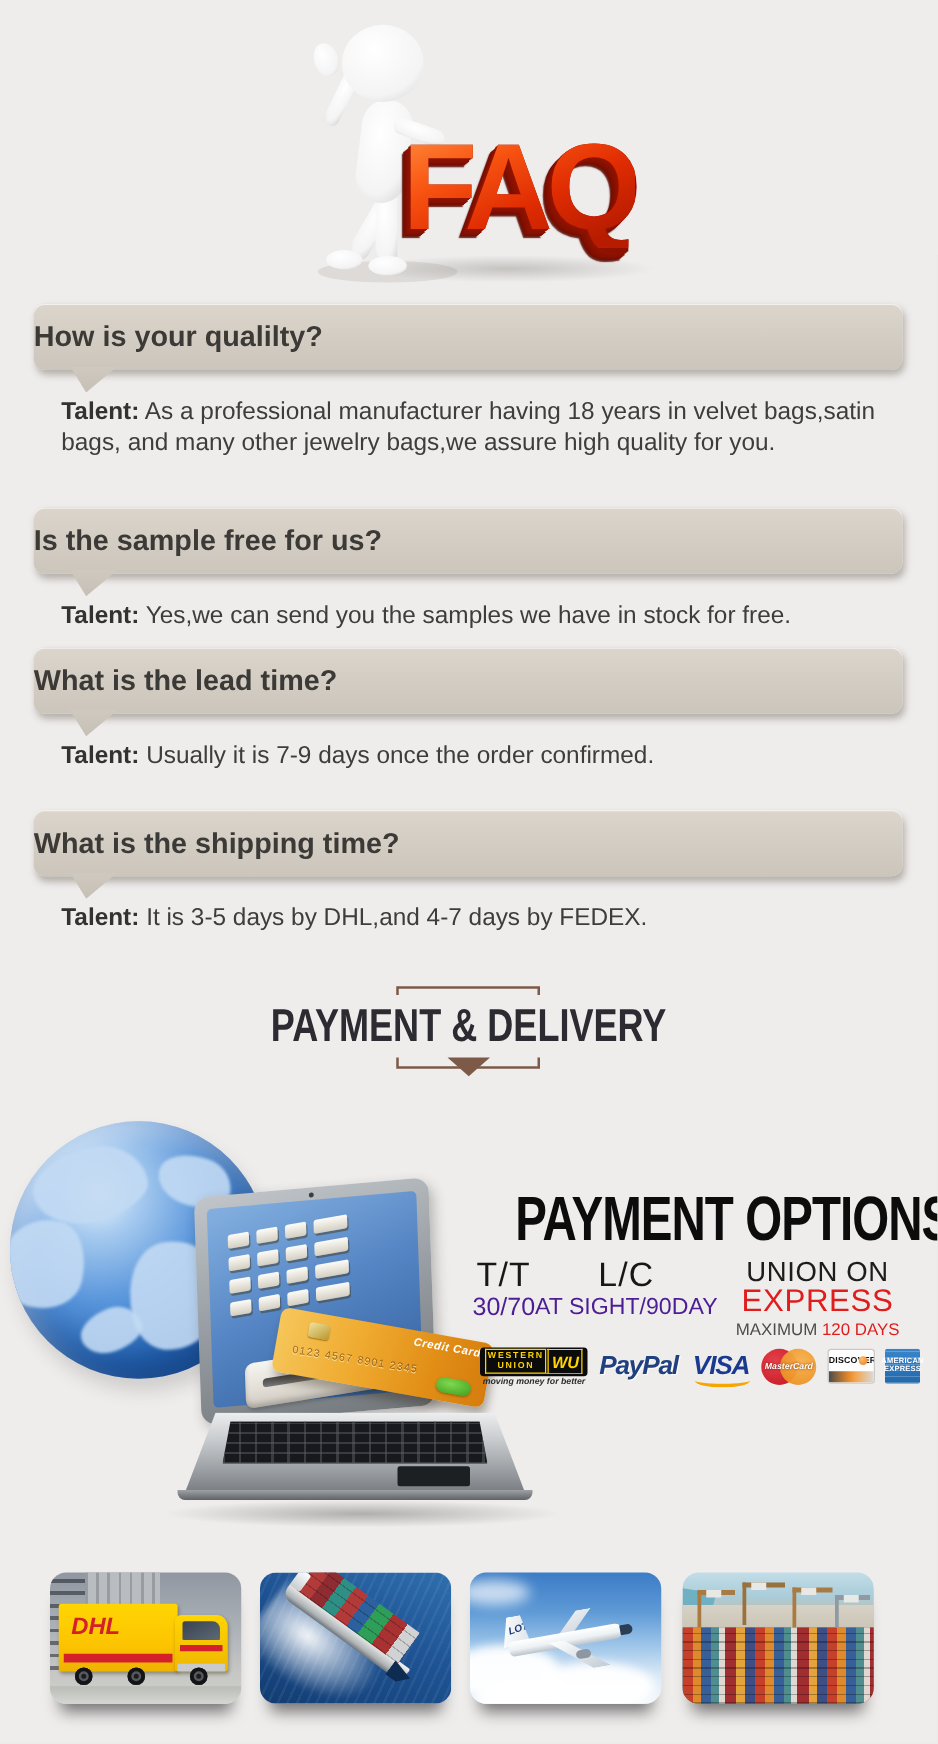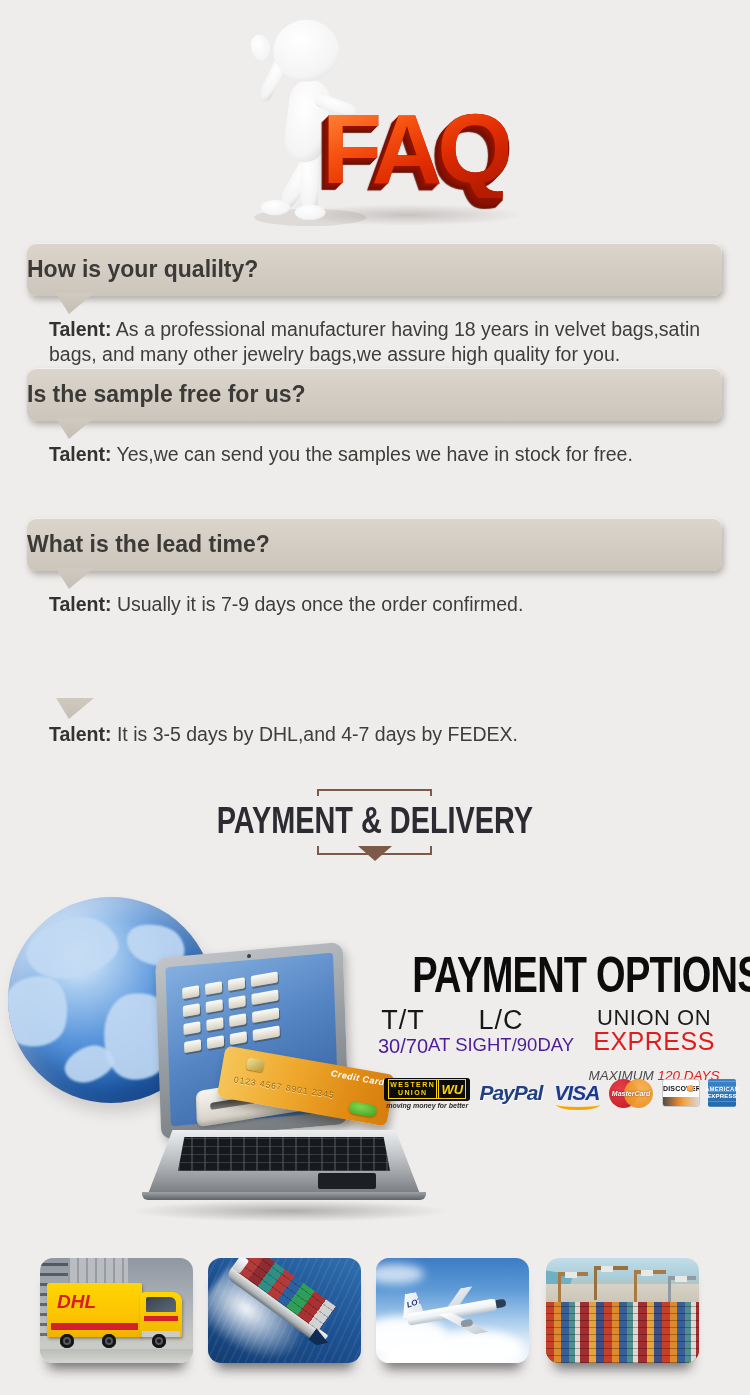--- a/index.html
+++ b/index.html
@@ -123,21 +123,21 @@
     transform:scaleX(.76); transform-origin:center; letter-spacing:-1px; }
   .po-terms { position:absolute; left:378px; top:1007px; width:356px; display:flex;
     justify-content:space-between; }
   .term { text-align:center; line-height:1.02; }
   .term-top { font-size:27px; color:#171717; letter-spacing:1px; }
   .term-bottom { font-size:20px; color:#4c1d95; margin-top:1px; white-space:nowrap; }
   .term-2 .term-bottom { font-size:18.5px; }
   .term-3 { text-align:center; }
   .t3-top-black { font-size:22px; color:#1c1c1c; letter-spacing:.5px; }
   .t3-top-red { font-size:25px; color:#e01d1d; letter-spacing:.5px; }
-  .t3-bot { margin-top:12px; white-space:nowrap;font-style:italic; }
+  .t3-bot { margin-top:1px; white-space:nowrap; }
   .t3-bot-black { font-size:13.5px; color:#4c4b4b; }
   .t3-bot-red { font-size:13.5px; color:#e01d1d; }
 
   
   .po-methods { position:absolute; left:384px; top:1076px; width:352px; height:34px;
     display:flex; align-items:center; }
   .wu { width:103px; margin-right:9px; }
   .wu-box { height:23px; background:#0b0b0b; border-radius:3px; display:flex;
     align-items:center; padding:2px 4px; }
   .wu-name { flex:1; text-align:center; color:#ffd400; font-weight:800; font-size:7px;
@@ -300,37 +300,40 @@
   </div>
 
   <div class="faq-item" style="top:243px">
     <div class="q-bar">
       <div class="q-text">How is your qualilty?</div>
     </div>
     <div class="q-tail"></div>
     <div class="answer"><b>Talent:</b><span> As a professional manufacturer having 18 years in velvet bags,satin bags, and many other jewelry bags,we assure high quality for you.</span></div>
   </div>
 
-  <div class="faq-item" style="top:368px">
+  <div class="faq-item" style="top:406px">
     <div class="q-bar">
       <div class="q-text">Is the sample free for us?</div>
     </div>
     <div class="q-tail"></div>
     <div class="answer"><b>Talent:</b><span> Yes,we can send you the samples we have in stock for free.</span></div>
   </div>
 
   <div class="faq-item" style="top:518px">
     <div class="q-bar">
       <div class="q-text">What is the lead time?</div>
     </div>
     <div class="q-tail"></div>
     <div class="answer"><b>Talent:</b><span> Usually it is 7-9 days once the order confirmed.</span></div>
   </div>
 
   <div class="faq-item" style="top:648px">
+    <div class="q-bar">
+      <div class="q-text">What is the shipping time?</div>
+    </div>
     <div class="q-tail"></div>
     <div class="answer"><b>Talent:</b><span> It is 3-5 days by DHL,and 4-7 days by FEDEX.</span></div>
   </div>
 
   <div class="pd-heading">
     <div class="pd-bracket"></div>
     <div class="pd-titlebox">
       <span>PAYMENT &amp; DELIVERY</span>
     </div>
     <div class="pd-arrow"></div>

